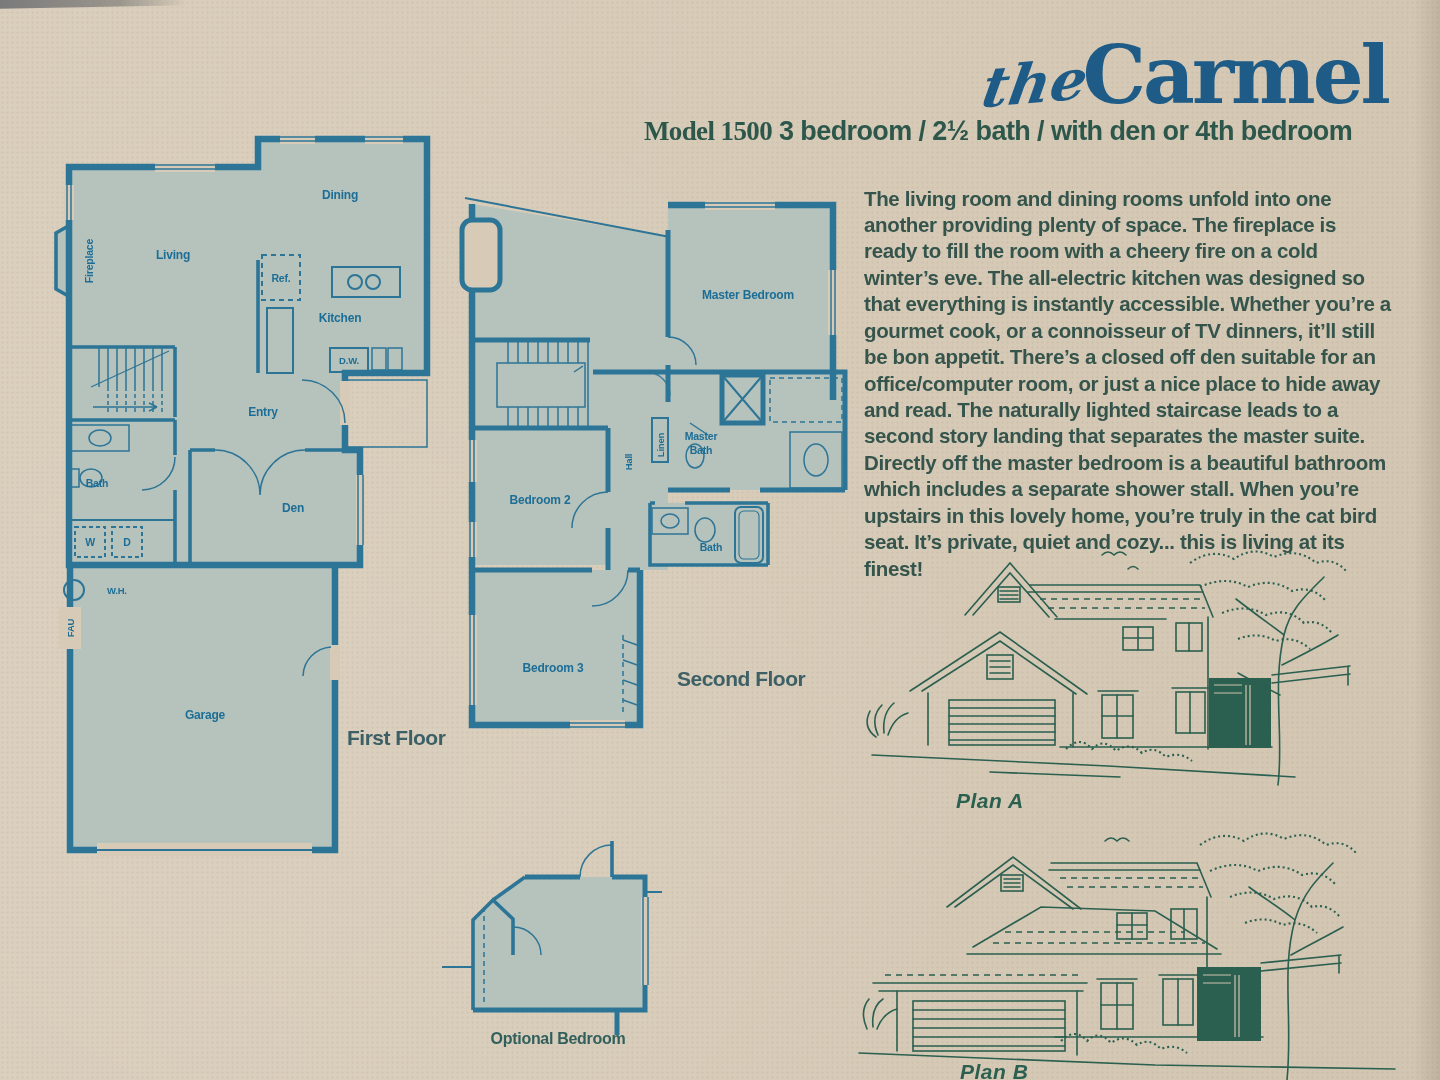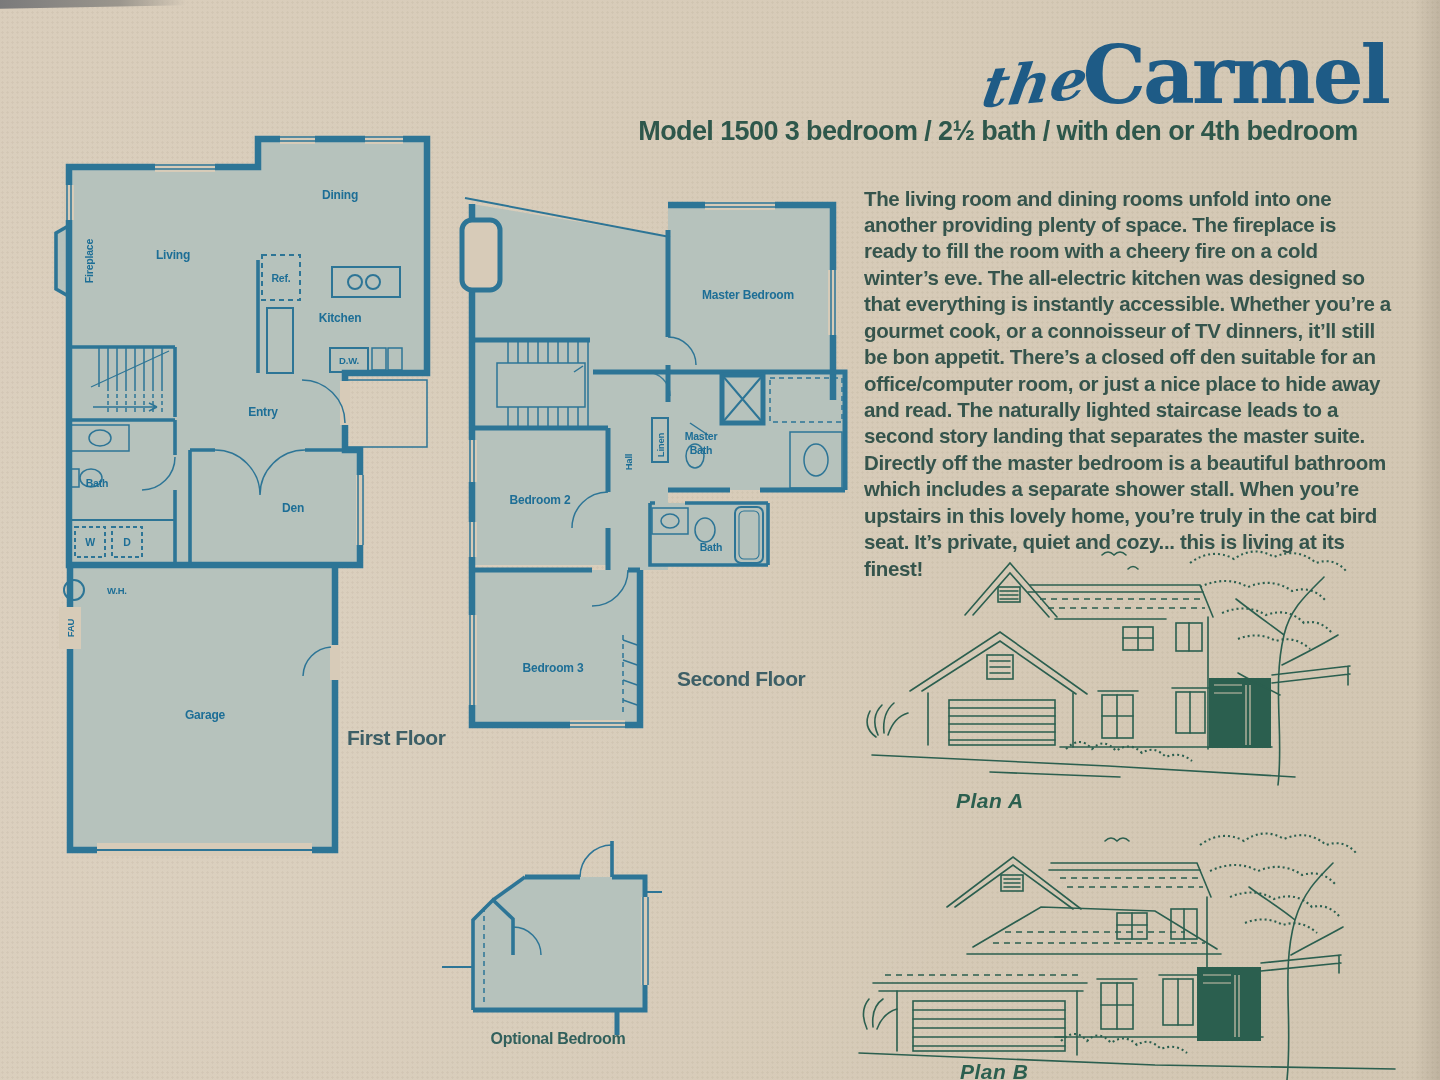--- a/index.html
+++ b/index.html
@@ -14,21 +14,21 @@
   .right-shade{position:absolute;right:0;top:0;width:26px;height:100%;
     background:linear-gradient(90deg,transparent,rgba(88,78,62,.16));}
   .scan-edge{position:absolute;top:-3px;left:-4px;width:190px;height:10px;
     background:linear-gradient(90deg,#79797a,#9b968d 65%,transparent);
     transform:rotate(-1.1deg);}
   .masthead{position:absolute;top:28px;right:52px;display:flex;align-items:baseline;color:#1e5b86;}
   .masthead .the{font:italic 700 56px "DejaVu Serif",serif;transform:skewX(-14deg) rotate(-5deg);margin-right:-4px;}
   .masthead .carmel{font:700 80px "DejaVu Serif",serif;letter-spacing:-3px;}
   .subtitle{position:absolute;left:598px;top:116px;width:800px;text-align:center;
     font:700 27px "Liberation Sans",sans-serif;color:#2e574b;letter-spacing:-.6px;white-space:nowrap;}
-  .subtitle .model{}
+  .subtitle .model{font-family:Liberation Serif, serif;}
   .description{position:absolute;right:46px;top:165px;width:530px;text-align:left;
     font:700 20.5px/1.29 "Liberation Sans",sans-serif;color:#35544c;letter-spacing:-.35px;}
   .plan-caption{position:absolute;font:italic 700 21px "Liberation Sans",sans-serif;color:#2b5f4f;letter-spacing:.5px;}
   #capA{left:956px;top:774px;margin-top:15px;}
   #capB{left:960px;top:1060px;}
   svg{position:absolute;overflow:visible;}
   
   .w{stroke:#2d7596;fill:none;stroke-linecap:butt;}
   .w6{stroke-width:6.5}.w5{stroke-width:5}.w4{stroke-width:3.6}.w2{stroke-width:2}.w15{stroke-width:1.5}.w1{stroke-width:1.1}
   .fillp{fill:#b6c2bc;stroke:none;}

